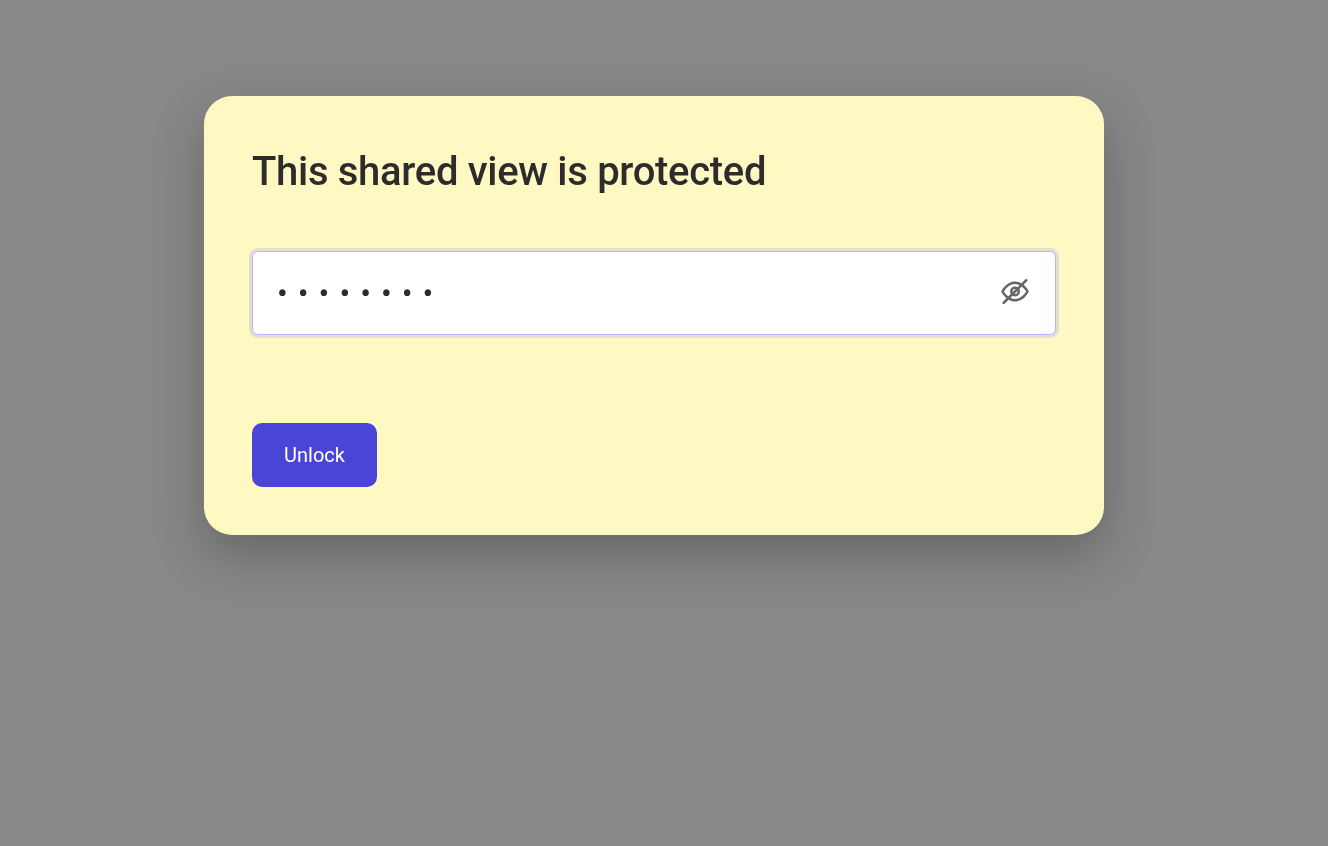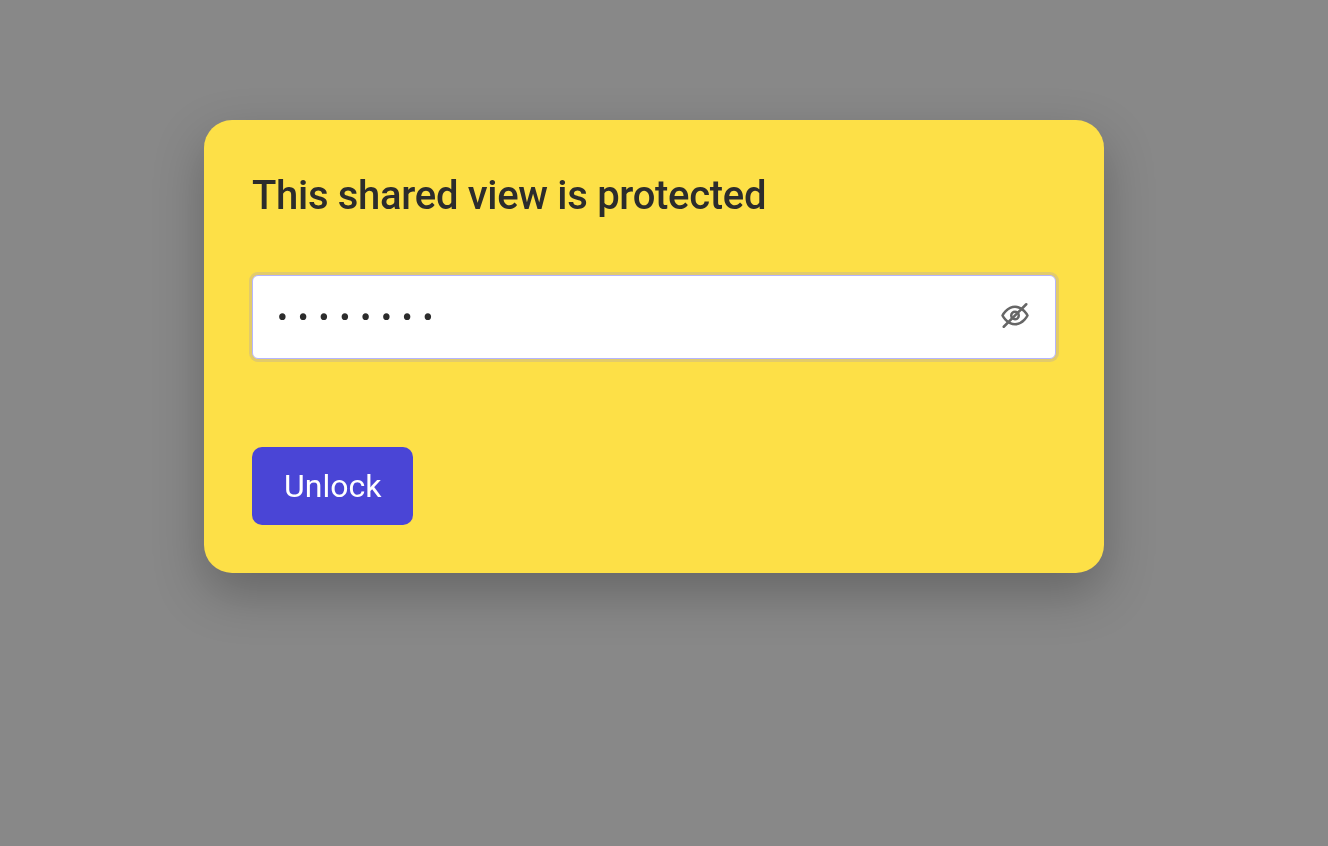--- a/index.html
+++ b/index.html
@@ -11,26 +11,26 @@
       width: 1328px;
       height: 846px;
       background-color: #888888;
       font-family: -apple-system, BlinkMacSystemFont, "Segoe UI", Roboto, "Helvetica Neue", Arial, sans-serif;
       display: flex;
       align-items: flex-start;
       justify-content: flex-start;
       overflow: hidden;
     }
     .modal {
-      background-color: #fde047;
+      background-color: #fef9c3;
       border-radius: 28px;
       padding: 52px 48px 48px 48px;
       width: 900px;
       margin-left: 204px;
-      margin-top: 120px;
+      margin-top: 96px;
       box-shadow: 0 20px 50px rgba(0, 0, 0, 0.25);
     }
     .modal-title {
       font-size: 40px;
       font-weight: 500;
       color: #2c2c2c;
       margin-bottom: 56px;
       letter-spacing: -0.3px;
     }
     .input-wrapper {
@@ -67,21 +67,21 @@
       color: #666;
     }
     .eye-toggle svg {
       width: 30px;
       height: 30px;
       stroke: #666;
     }
     .unlock-button {
       background-color: #4a45d6;
       color: #ffffff;
-      font-size: 32px;
+      font-size: 20px;
       font-weight: 400;
       padding: 20px 32px;
       border: none;
       border-radius: 10px;
       cursor: pointer;
       font-family: inherit;
     }
   </style>
 </head>
 <body>

